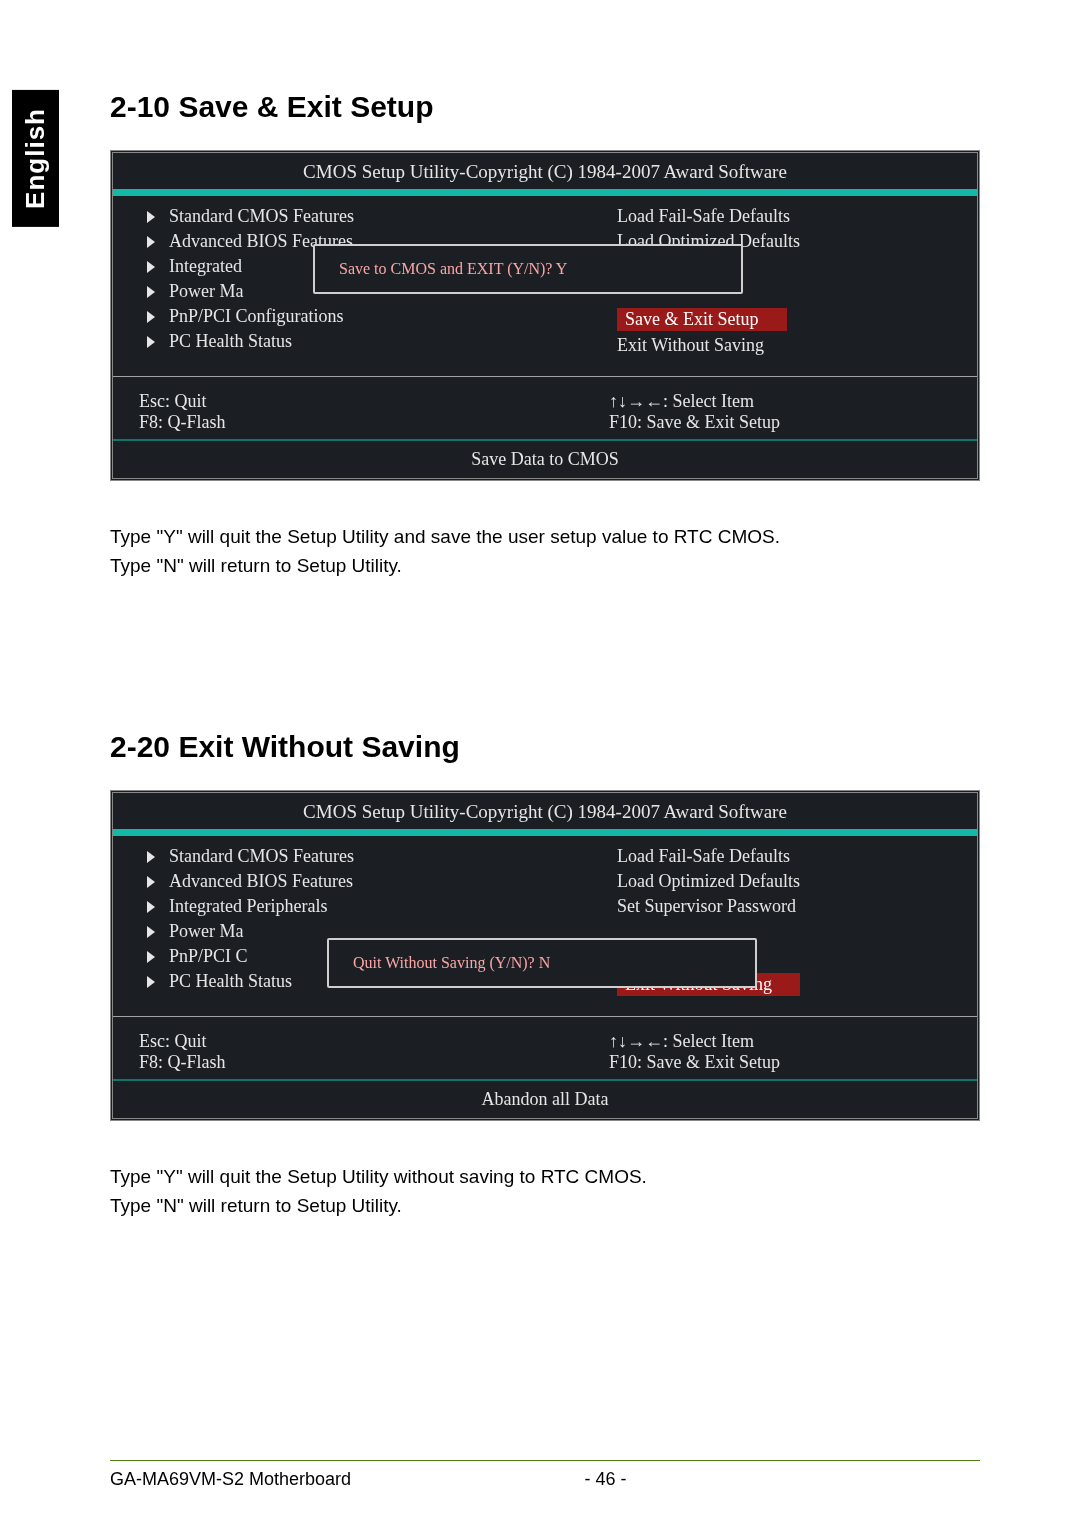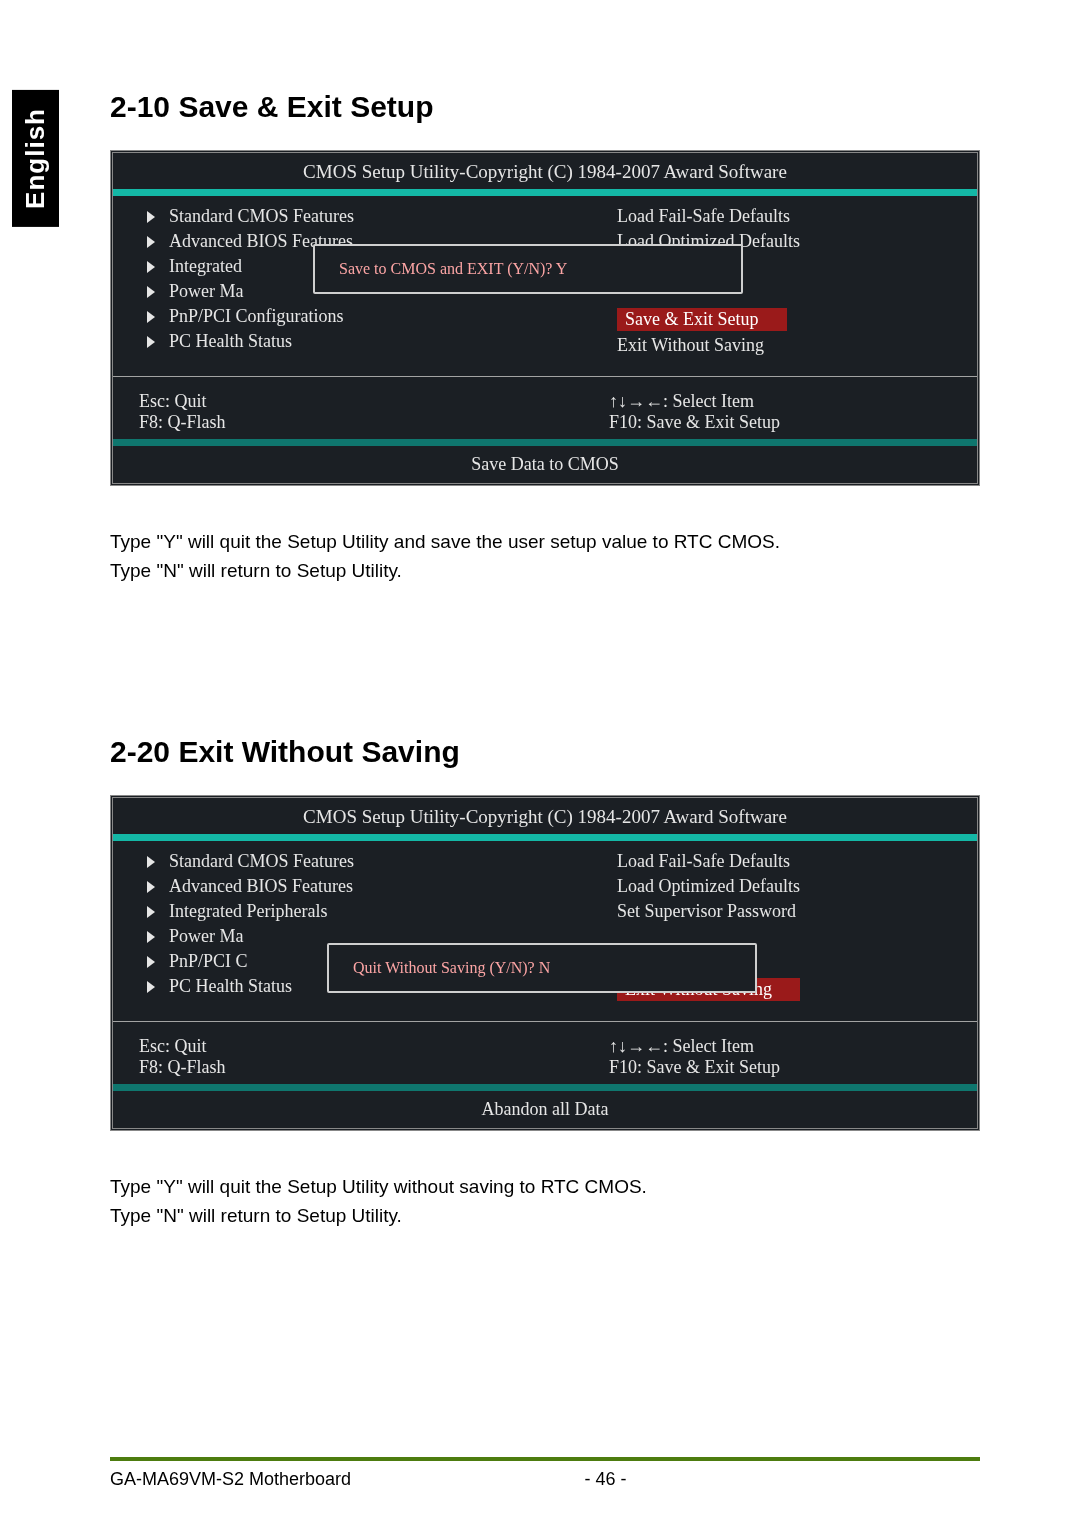--- a/index.html
+++ b/index.html
@@ -103,38 +103,38 @@
     border-top: 1px solid #a3a3a3;
     display: flex;
     padding: 14px 18px 6px 18px;
   }
   .keys-left, .keys-right {
     flex: 1;
   }
   .keys-left { padding-left: 8px; }
   .keys-right { padding-left: 120px; }
   .bios-footer {
-    border-top: 7px solid #0f766e;
+    border-top: 2px solid #0f766e;
     text-align: center;
     padding: 8px 0;
   }
 
   .desc-text {
     font-size: 19px;
     margin-top: 42px;
     line-height: 1.5;
     font-family: Arial, Helvetica, sans-serif;
   }
 
   .page-footer {
     position: absolute;
     left: 110px;
     bottom: 42px;
     width: 870px;
-    border-top: 4px solid #4d7c0f;
+    border-top: 1px solid #4d7c0f;
     padding-top: 8px;
     display: flex;
     font-size: 18px;
   }
   .footer-left { flex: 1.2; }
   .footer-center { flex: 1; text-align: left; }
 </style>
 </head>
 <body>
 

